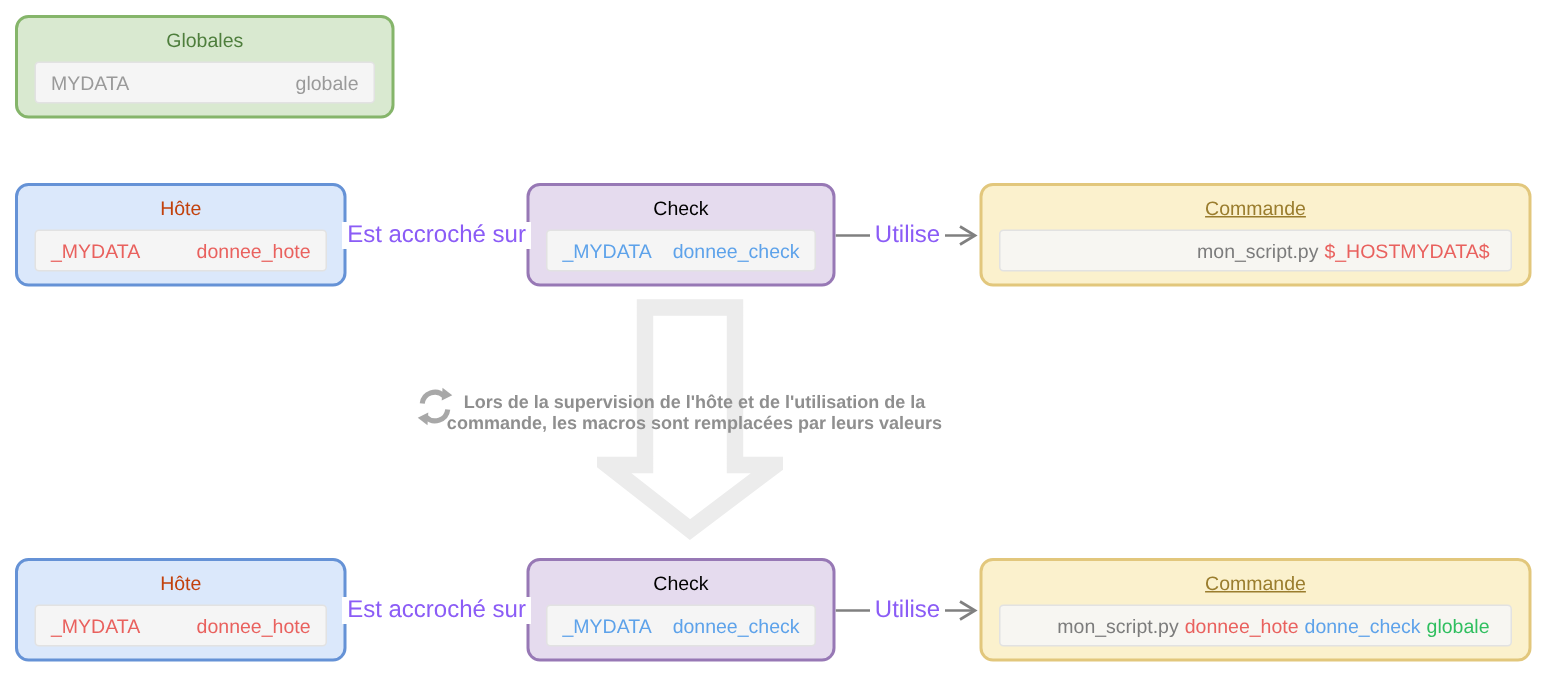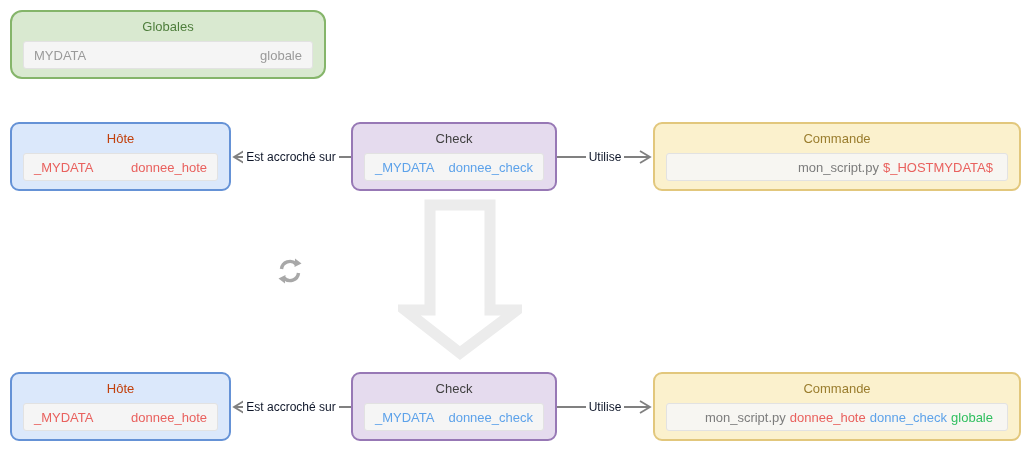--- a/index.html
+++ b/index.html
@@ -7,55 +7,55 @@
   .canvas{position:relative;width:1031px;height:454px;background:#ffffff;overflow:hidden;}
 
   
   .box{position:absolute;box-sizing:border-box;border-radius:9px;border:2px solid;height:69px;}
   .box-title{text-align:center;padding-top:7px;font-size:13px;}
   .box.green{background:#d9e9d0;border-color:#85b56a;}
   .box.green .box-title{color:#4e7e3c;}
   .box.blue{background:#dbe8fb;border-color:#6592d6;}
   .box.blue .box-title{color:#c2410c;}
   .box.purple{background:#e5dbee;border-color:#9778b5;}
-  .box.purple .box-title{color:#404040;}
+  .box.purple .box-title{color:#000000;}
   .box.yellow{background:#fbf1cd;border-color:#e2c77c;}
-  .box.yellow .box-title{color:#9a7d2e;}
+  .box.yellow .box-title{color:#9a7d2e;text-decoration:underline;}
 
   .field{position:absolute;left:11px;right:11px;top:29px;height:28px;box-sizing:border-box;
          background:#f5f5f5;border:1px solid #e2e2e2;border-radius:3px;
          display:flex;align-items:center;justify-content:space-between;
          padding:0 10px;font-size:13px;white-space:nowrap;overflow:hidden;}
   .field.cmd{justify-content:flex-end;background:#f7f6f2;}
   .red{color:#e9615e;}
   .lblue{color:#5da2ea;}
   .grn{color:#2fbf5f;}
   .gray{color:#9a9a9a;}
   .script{color:#7c7c7c;margin-right:4px;}
   .arg{margin-right:4px;}
 
   
   .edge{position:absolute;height:20px;}
   .edge svg{position:absolute;left:0;top:0;}
   .edge-label{position:absolute;inset:0;display:flex;align-items:center;justify-content:center;}
-  .edge-label span{background:#ffffff;padding:0 3px;font-size:12px;color:#0f172a;white-space:nowrap;}
+  .edge-label span{background:#ffffff;padding:0 3px;font-size:16px;color:#8b5cf6;white-space:nowrap;}
 
   
   .big-arrow{position:absolute;left:398px;top:199px;}
   .sync-icon{position:absolute;left:276px;top:257px;}
   .note{position:absolute;left:463px;top:261px;transform:translateX(-50%);
         text-align:center;font-size:12px;line-height:14px;font-weight:bold;color:#8f8f8f;}
   .note div{white-space:nowrap;}
 </style>
 </head>
 <body>
 
 <div class="canvas">
 
-  <div class="box green" style="left:10px;top:10px;width:316px;border-radius:12px;">
+  <div class="box green" style="left:10px;top:10px;width:253px;">
     <div class="box-title">Globales</div>
     <div class="field">
       <span class="gray">MYDATA</span>
       <span class="gray">globale</span>
     </div>
   </div>
 
   <div class="box blue" style="left:10px;top:122px;width:221px;">
     <div class="box-title">Hôte</div>
     <div class="field">
@@ -105,20 +105,24 @@
     <path d="M32,6 L92,6 L92,111 L119,111 L62,154 L7,111 L32,111 Z" fill="#ffffff" stroke="#ececec" stroke-width="11" stroke-linejoin="miter"></path>
   </svg>
 
   <svg class="sync-icon" width="28" height="28" viewBox="0 0 28 28">
     <path d="M5.5,12 A8.5,8.5 0 0 1 20,7" fill="none" stroke="#a8a8a8" stroke-width="3.4"></path>
     <polygon points="19,1.5 25.5,6.5 18.5,10" fill="#a8a8a8"></polygon>
     <path d="M22.5,16 A8.5,8.5 0 0 1 8,21" fill="none" stroke="#a8a8a8" stroke-width="3.4"></path>
     <polygon points="9,26.5 2.5,21.5 9.5,18" fill="#a8a8a8"></polygon>
   </svg>
 
+  <div class="note">
+    <div>Lors de la supervision de l'hôte et de l'utilisation de la</div>
+    <div>commande, les macros sont remplacées par leurs valeurs</div>
+  </div>
 
   <div class="box blue" style="left:10px;top:372px;width:221px;">
     <div class="box-title">Hôte</div>
     <div class="field">
       <span class="red">_MYDATA</span>
       <span class="red">donnee_hote</span>
     </div>
   </div>
 
   <div class="box purple" style="left:351px;top:372px;width:206px;">

